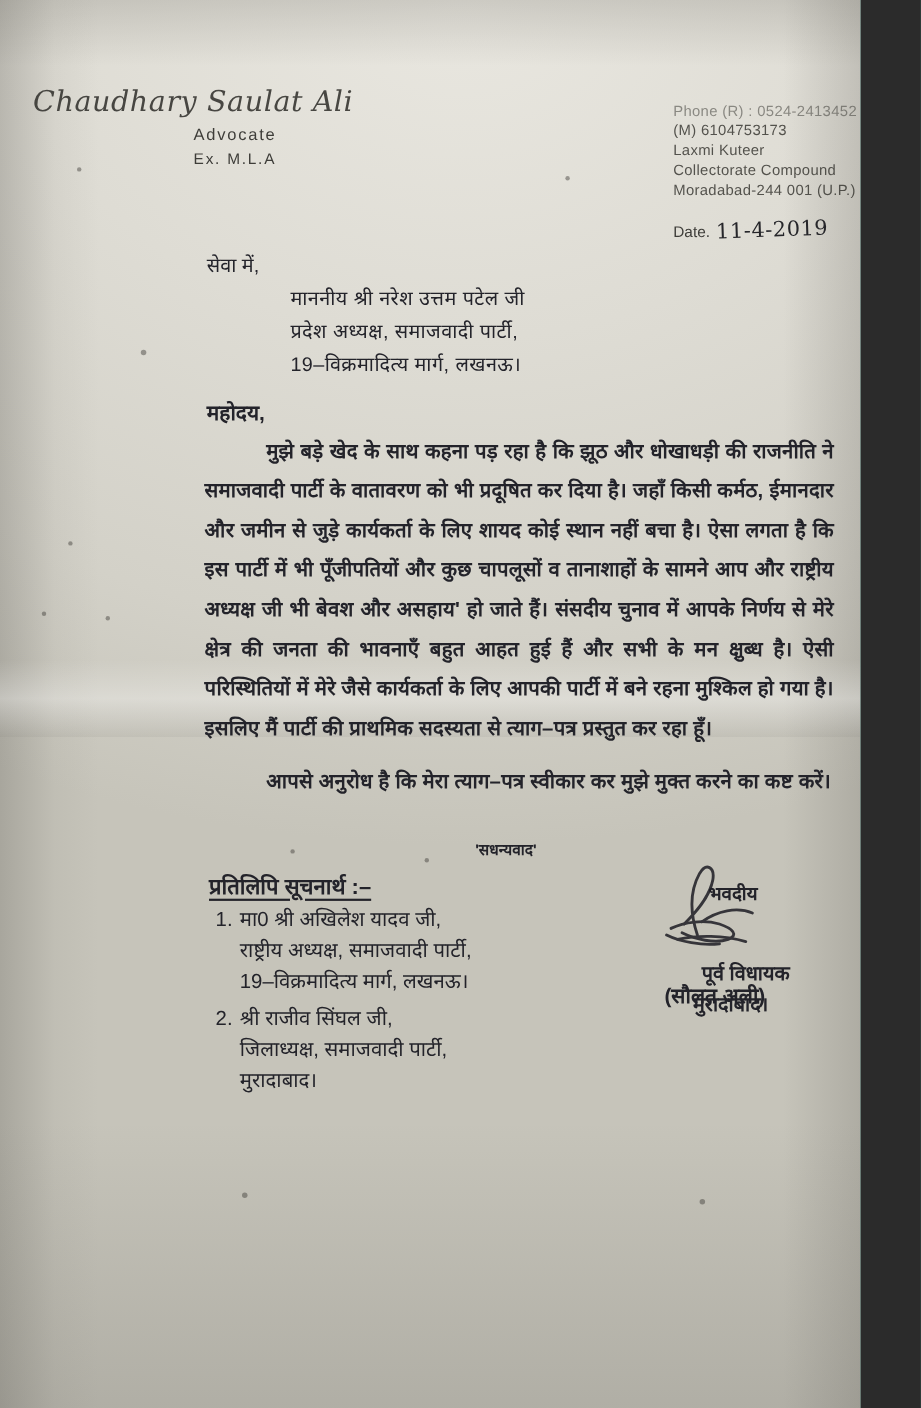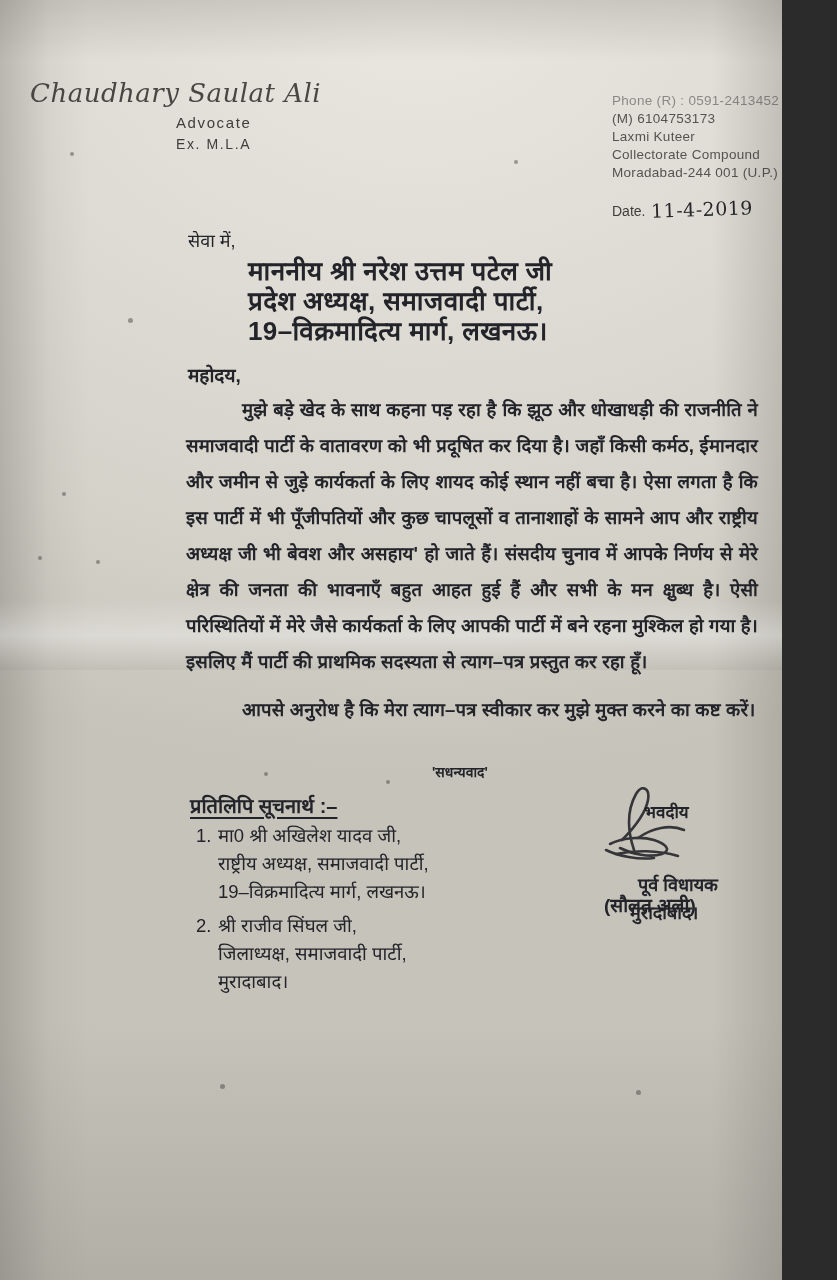--- a/index.html
+++ b/index.html
@@ -122,25 +122,25 @@
     color: #23232a;
   }
   #seva {
     position: absolute;
     left: 188px;
     top: 228px;
     font-size: 18px;
   }
   #addressee {
     position: absolute;
-    left: 248px;
+    left: 264px;
     top: 256px;
-    font-size: 26px;
+    font-size: 18px;
     line-height: 30px;
-    font-weight: bold;
+    font-weight: normal;
     letter-spacing: 0.4px;
   }
   #salutation {
     position: absolute;
     left: 188px;
     top: 362px;
     font-size: 19px;
     font-weight: bold;
   }
   #body-para-1 {
@@ -262,21 +262,21 @@
   <div class="speck" style="left:264px;top:772px;width:4px;height:4px;"></div>
   <div class="speck" style="left:386px;top:780px;width:4px;height:4px;"></div>
   <div class="speck" style="left:220px;top:1084px;width:5px;height:5px;"></div>
   <div class="speck" style="left:636px;top:1090px;width:5px;height:5px;"></div>
 
   <div id="letterhead-name">Chaudhary Saulat Ali</div>
   <div id="letterhead-role">Advocate</div>
   <div id="letterhead-exmla">Ex. M.L.A</div>
 
   <div id="contact-block">
-    <div class="faded">Phone (R) : 0591-2413452</div>
+    <div class="faded">Phone (R) : 0524-2413452</div>
     <div>(M)      6104753173</div>
     <div>Laxmi Kuteer</div>
     <div>Collectorate Compound</div>
     <div>Moradabad-244 001 (U.P.)</div>
   </div>
 
   <div id="date-line">
     <span>Date</span><span>.</span><span id="date-value">11-4-2019</span>
   </div>
 

